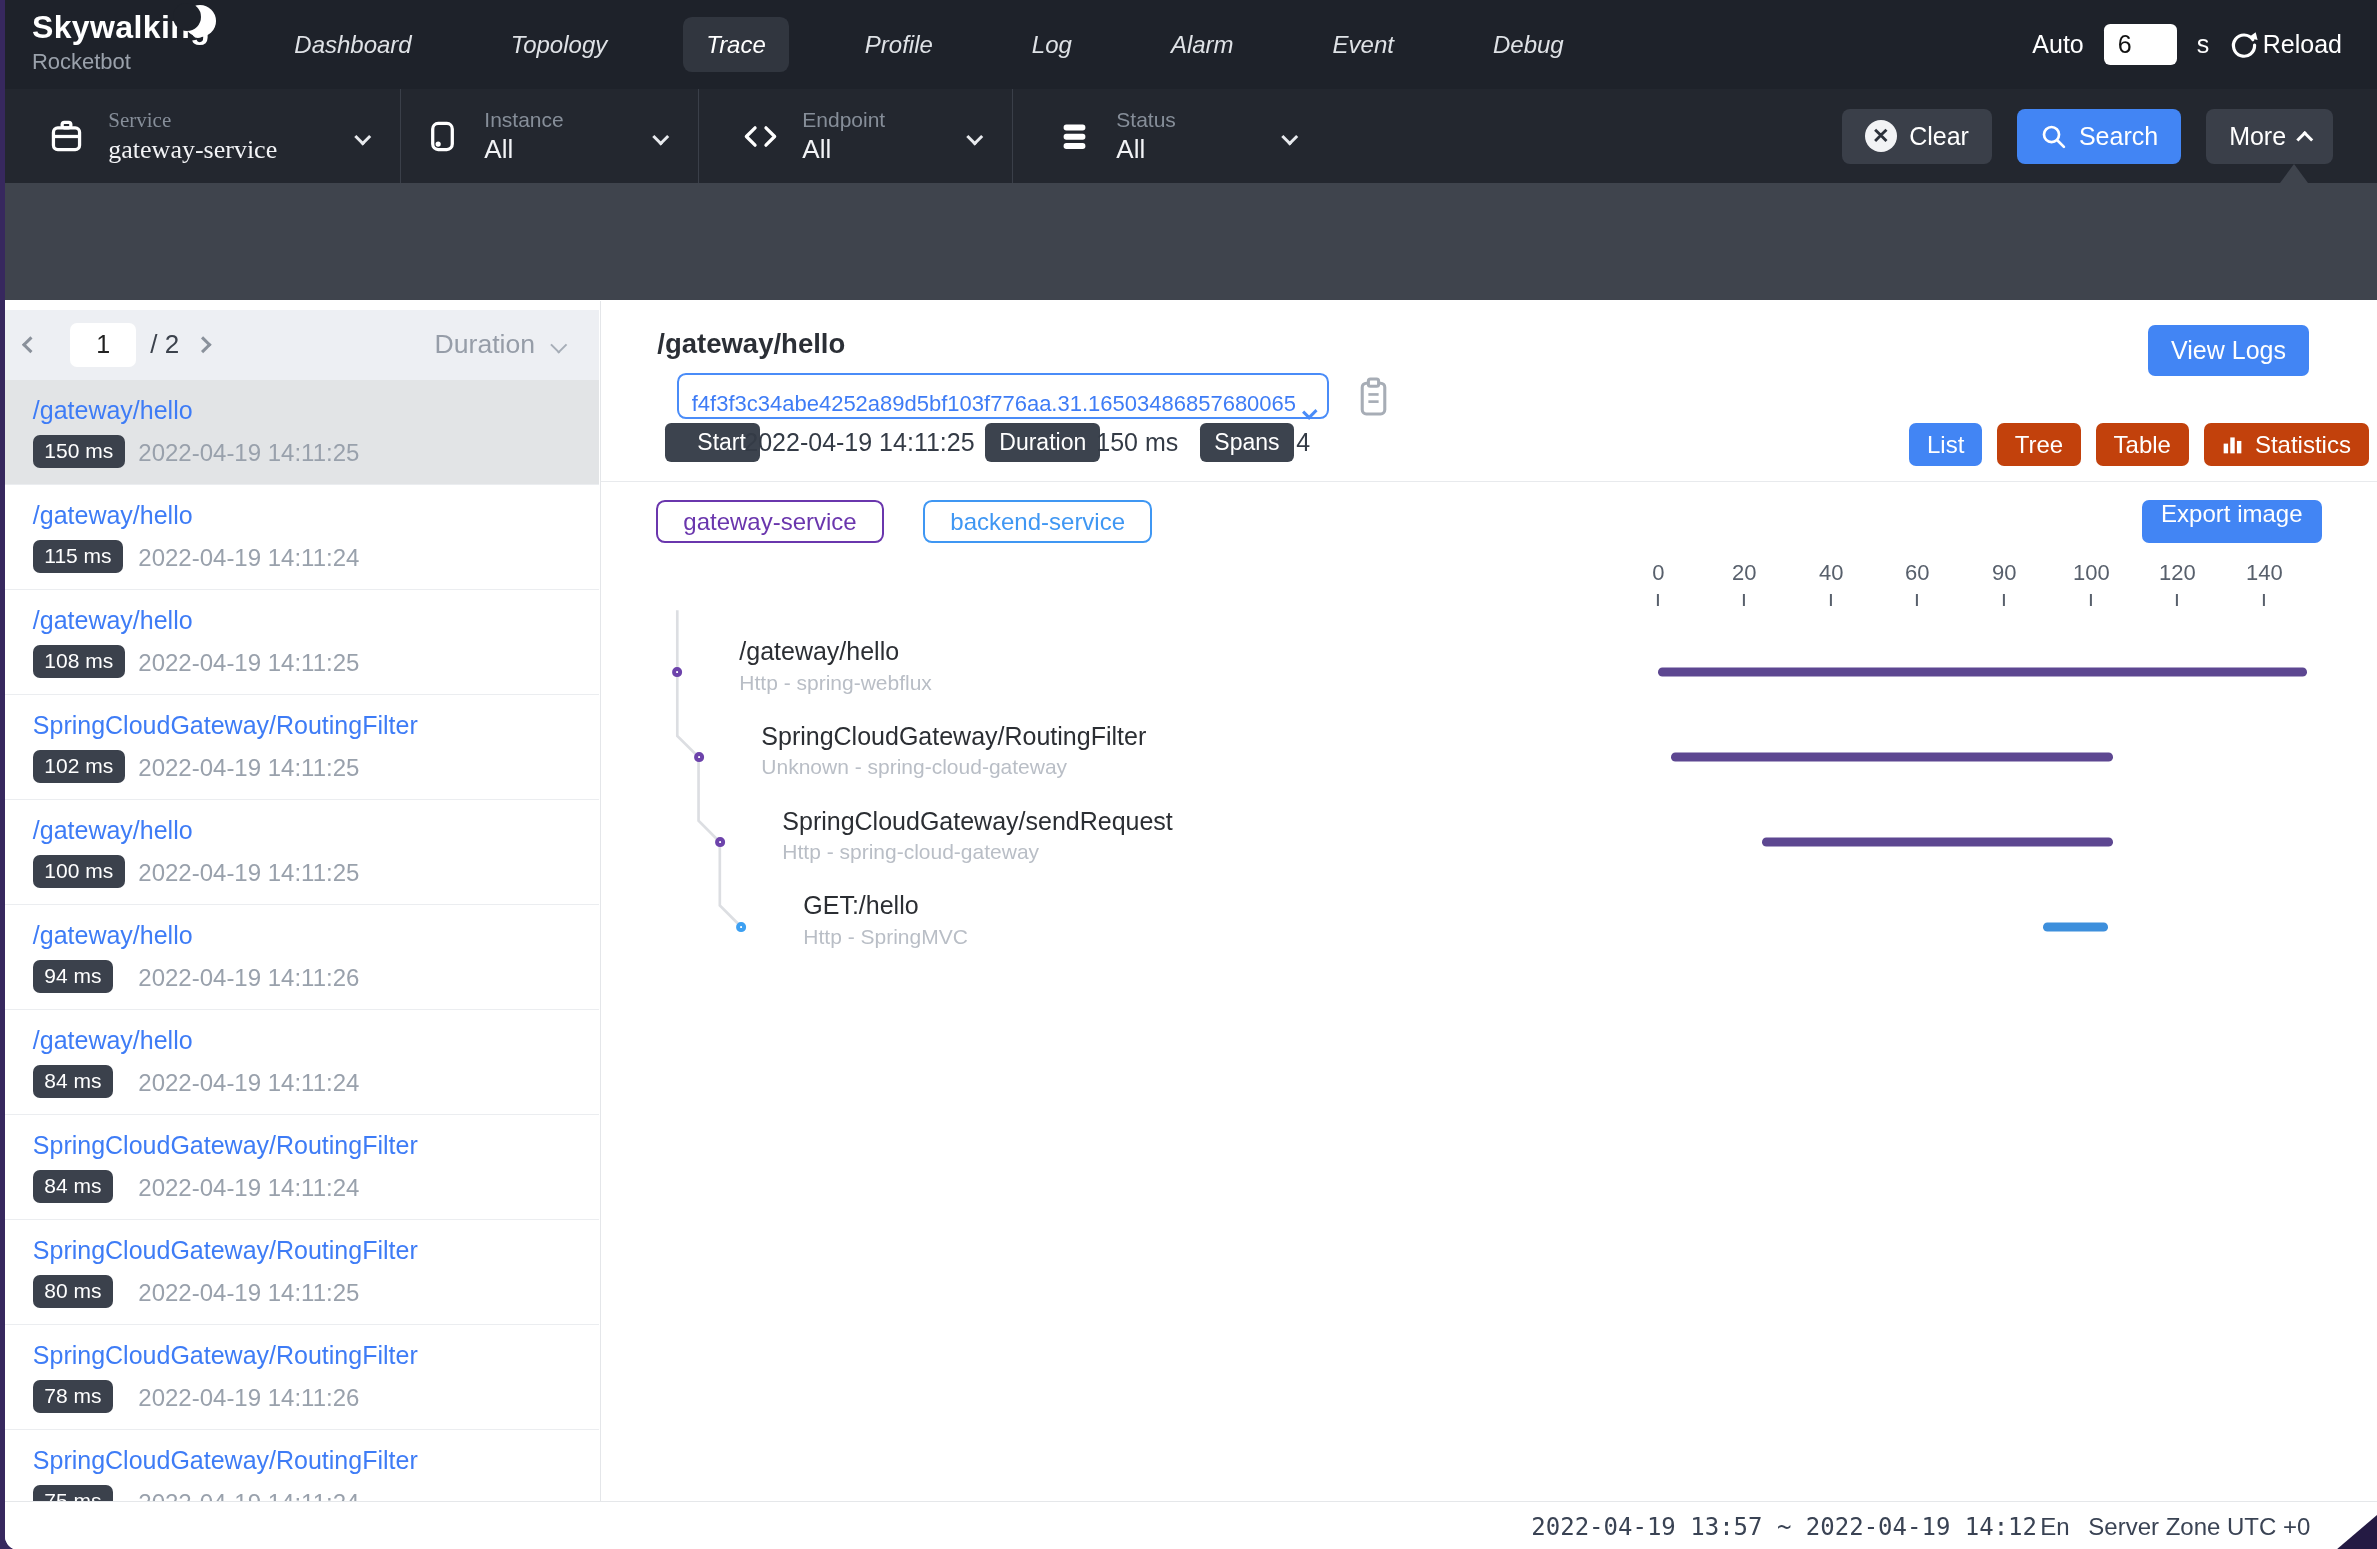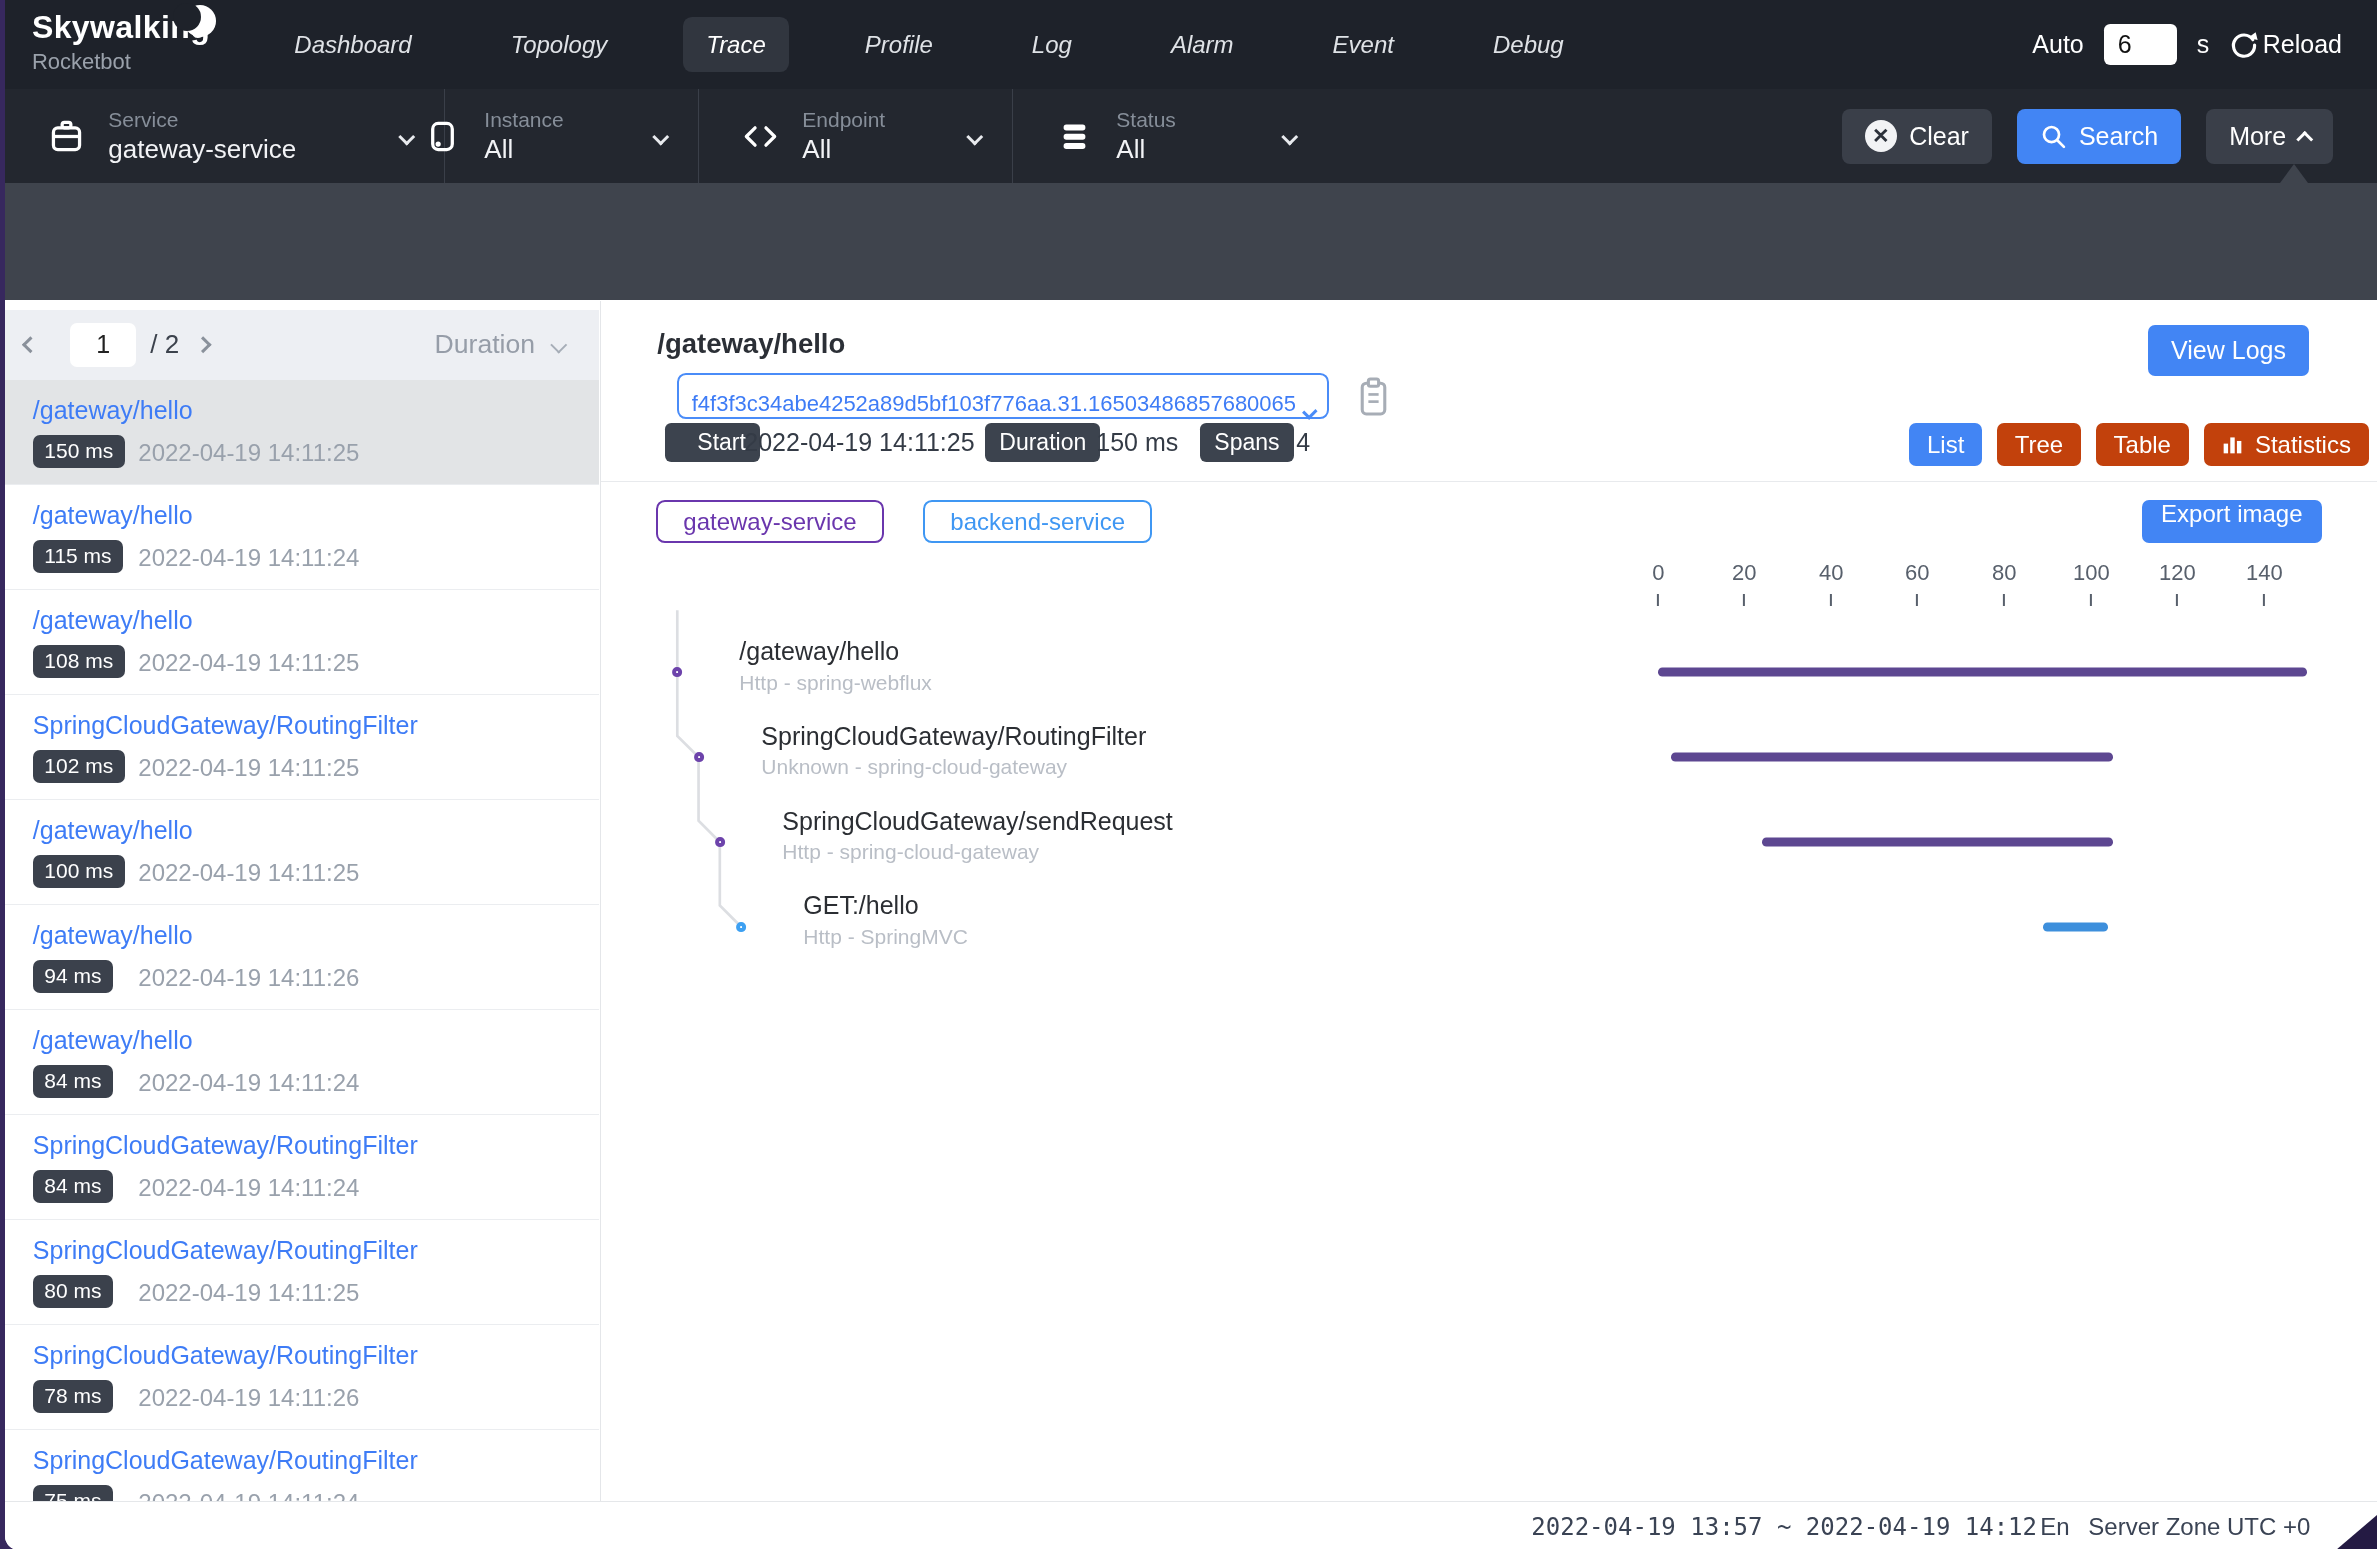--- a/index.html
+++ b/index.html
@@ -143,21 +143,21 @@
         <svg width="30" height="30" viewBox="0 0 34 34">
           <path d="M27 11 A12 12 0 1 0 29 17" stroke="#fff" stroke-width="3.6" fill="none" stroke-linecap="round"></path>
           <polygon points="22,10 33,10 29,2" fill="#fff" transform="rotate(12 27 8)"></polygon>
         </svg>
         <span>Reload</span>
       </span>
     </div>
   </div>
 
   <div id="filterbar">
-    <div class="fsec" style="left:0;width:440px;">
+    <div class="fsec" style="left:0;width:396px;font-family:Liberation Serif, serif;">
       <svg class="ficon" width="37" height="37" viewBox="0 0 34 34">
         <rect x="5" y="9" width="24" height="20" rx="4" fill="none" stroke="#fff" stroke-width="3"></rect>
         <line x1="5" y1="17" x2="29" y2="17" stroke="#fff" stroke-width="3"></line>
         <rect x="13" y="4" width="8" height="5" rx="2" fill="none" stroke="#fff" stroke-width="3"></rect>
       </svg>
       <div class="ftxt">
         <div class="flabel">Service</div>
         <div class="fvalue">gateway-service</div>
       </div>
       <span class="chv down"></span>
@@ -348,21 +348,21 @@
   <div class="svc-tag" style="left: 55px; border-color: rgb(106, 54, 173); color: rgb(106, 54, 173);">gateway-service</div>
       <div class="svc-tag" style="left: 322px; border-color: rgb(63, 151, 243); color: rgb(63, 151, 243);">backend-service</div>
       <div class="ax-lab" style="left: 1057px;">0</div>
       <div class="ax-tick" style="left: 1057px;"></div>
       <div class="ax-lab" style="left: 1143px;">20</div>
       <div class="ax-tick" style="left: 1143px;"></div>
       <div class="ax-lab" style="left: 1230px;">40</div>
       <div class="ax-tick" style="left: 1230px;"></div>
       <div class="ax-lab" style="left: 1316px;">60</div>
       <div class="ax-tick" style="left: 1316px;"></div>
-      <div class="ax-lab" style="left: 1403px;">80</div>
+      <div class="ax-lab" style="left: 1403px;">90</div>
       <div class="ax-tick" style="left: 1403px;"></div>
       <div class="ax-lab" style="left: 1490px;">100</div>
       <div class="ax-tick" style="left: 1490px;"></div>
       <div class="ax-lab" style="left: 1576px;">120</div>
       <div class="ax-tick" style="left: 1576px;"></div>
       <div class="ax-lab" style="left: 1663px;">140</div>
       <div class="ax-tick" style="left: 1663px;"></div>
       <svg id="connector-svg" width="266" height="709" viewBox="0 0 300 800">
         <path d="M86,349 L86,419 L86,490.70000000000005 L110,514.7 L110,586.4 L134,610.4 L134,682.1 L158,706.1" fill="none" stroke="#dcdee2" stroke-width="3"></path>
       </svg>

